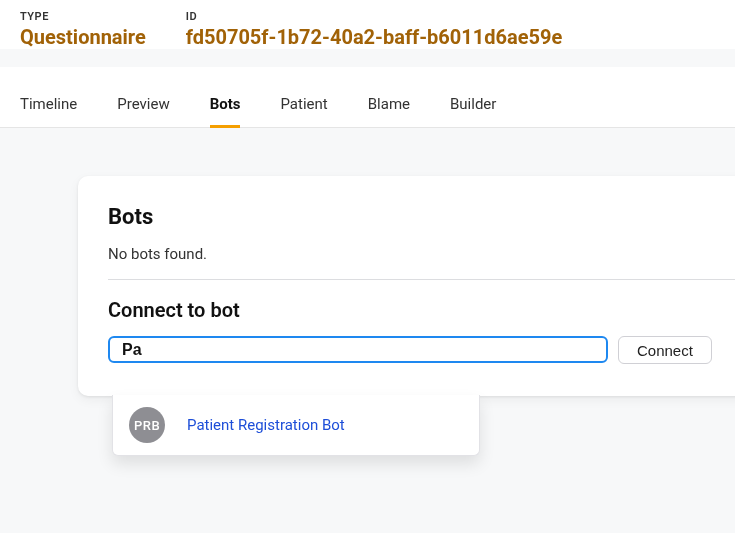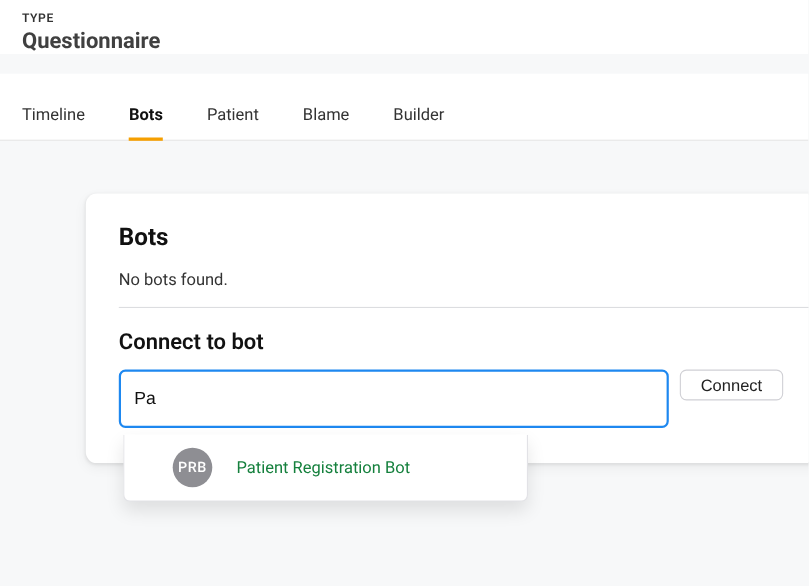--- a/index.html
+++ b/index.html
@@ -33,21 +33,21 @@
     font-size: 11px;
     font-weight: 600;
     letter-spacing: 0.5px;
     color: #333;
     text-transform: uppercase;
     margin-bottom: 2px;
   }
   .meta-value {
     font-size: 20px;
     font-weight: 700;
-    color: #404040;
+    color: #a16207;
   }
   .tabs {
     display: flex;
     gap: 40px;
     border-bottom: 1px solid #e5e5e5;
     padding-left: 20px;
     padding-top: 18px;
     background: #ffffff;
   }
   .tab {
@@ -106,27 +106,28 @@
     margin-bottom: 14px;
   }
   .connect-row {
     display: flex;
     gap: 10px;
     align-items: stretch;
   }
   .search-input {
     flex: 0 0 500px;
     width: 500px;
-    height: 53px;
+    height: 27px;
     border: 2px solid #1e88f0;
     border-radius: 6px;
     font-size: 16px;
     padding: 0 12px;
     outline: none;
     color: #111;
+    font-weight: bold;
   }
   .connect-btn {
     height: 28px;
     padding: 0 18px;
     background: #ffffff;
     border: 1px solid #d0d0d5;
     border-radius: 6px;
     font-size: 15px;
     color: #222;
     cursor: pointer;
@@ -141,55 +142,59 @@
     border-top: none;
     border-radius: 0 0 6px 6px;
     box-shadow: 0 8px 16px rgba(0,0,0,0.10);
   }
   .dropdown-item {
     display: flex;
     align-items: center;
     gap: 22px;
     padding: 12px 16px;
     cursor: pointer;
-    margin-left: 28px;
   }
   .avatar {
     width: 36px;
     height: 36px;
     border-radius: 50%;
     background: #8e8e93;
     color: #ffffff;
     display: flex;
     align-items: center;
     justify-content: center;
     font-size: 13px;
     font-weight: 500;
     letter-spacing: 0.5px;
     flex-shrink: 0;
   }
   .dropdown-label {
     font-size: 15px;
-    color: #15803d;
+    color: #1d4ed8;
   }
 </style>
 </head>
 <body>
 
 <div class="header">
   <div class="meta-row">
     <div class="meta-block">
       <span class="meta-label">TYPE</span>
       <span class="meta-value">Questionnaire</span>
     </div>
+    <div class="meta-block">
+      <span class="meta-label">ID</span>
+      <span class="meta-value">fd50705f-1b72-40a2-baff-b6011d6ae59e</span>
+    </div>
   </div>
 </div>
 
 <div class="tabs">
   <div class="tab">Timeline</div>
+  <div class="tab">Preview</div>
   <div class="tab active">Bots</div>
   <div class="tab">Patient</div>
   <div class="tab">Blame</div>
   <div class="tab">Builder</div>
 </div>
 
 <div class="content">
   <div class="card">
     <div class="section-title">Bots</div>
     <div class="empty-text">No bots found.</div>

